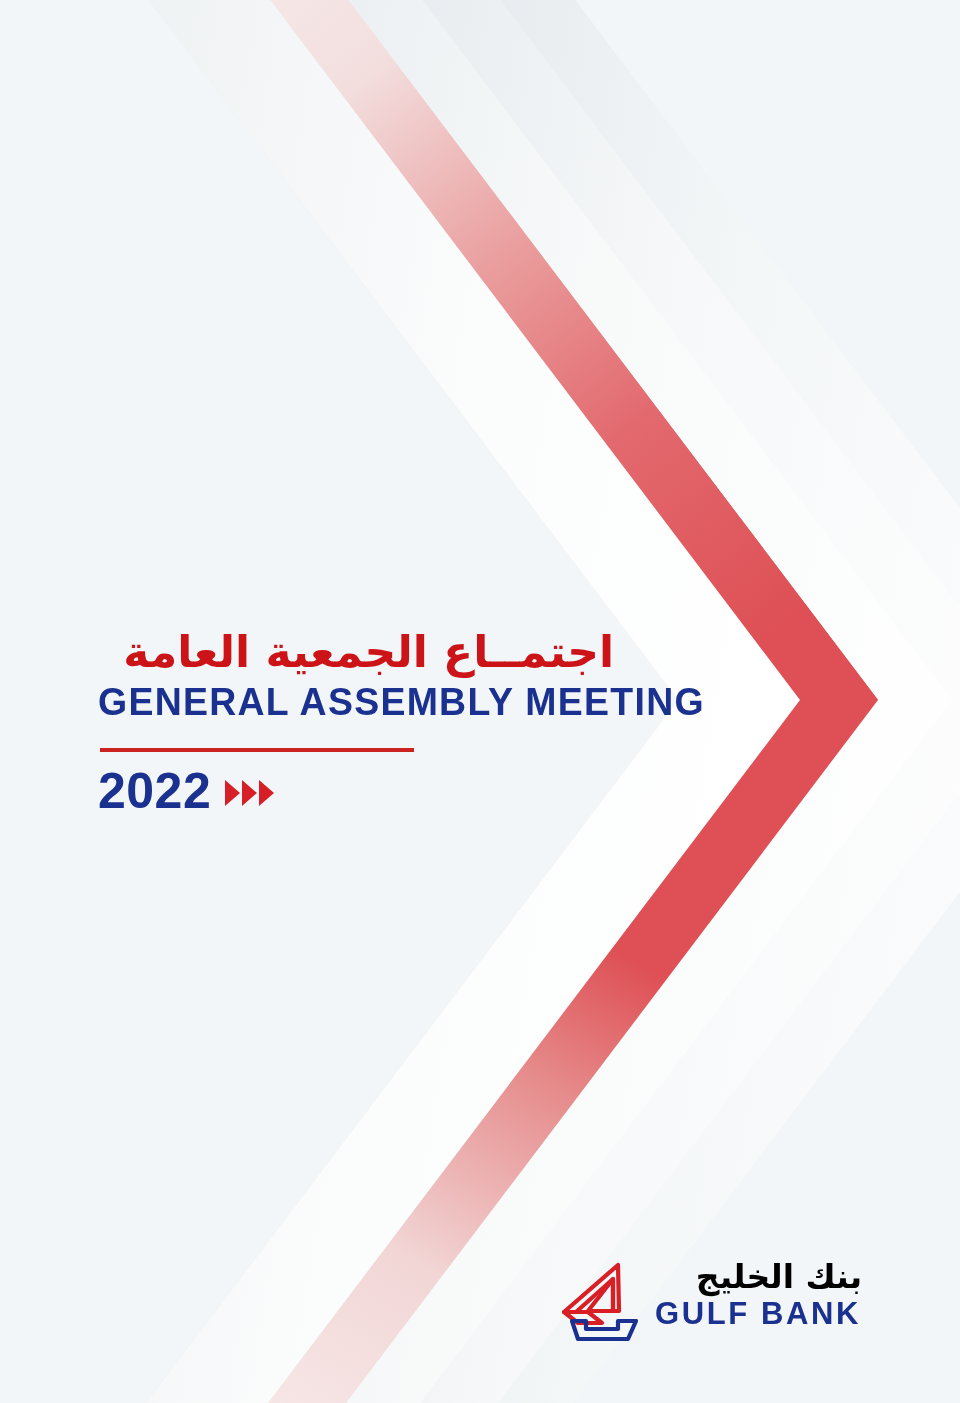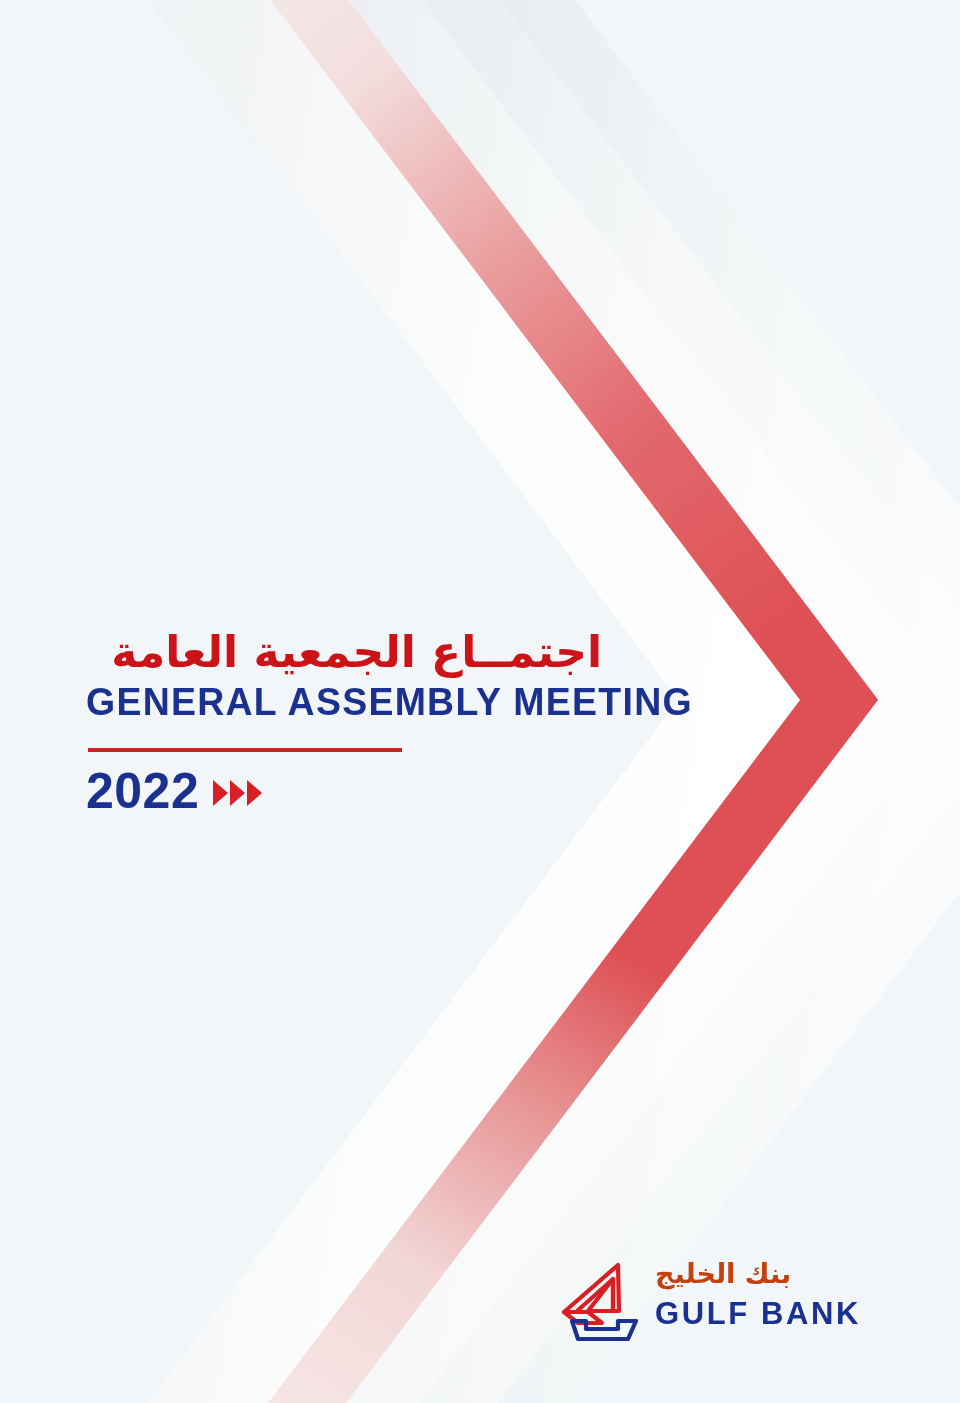--- a/index.html
+++ b/index.html
@@ -19,21 +19,21 @@
     position: absolute;
     top: 0; left: 0;
     width: 960px;
     height: 1403px;
     display: block;
   }
 
   
   #title-block {
     position: absolute;
-    left: 86px;
+    left: 98px;
     top: 626px;
     width: 580px;
     z-index: 5;
   }
   #title-ar {
     font-family: "DejaVu Sans", sans-serif;
     direction: rtl;
     unicode-bidi: bidi-override;
     text-align: right;
     font-size: 44px;
@@ -106,38 +106,38 @@
   #logo-text {
     margin-left: 13px;
     margin-top: 0px;
     display: flex;
     flex-direction: column;
   }
   #logo-ar {
     font-family: "DejaVu Sans", sans-serif;
     direction: rtl;
     unicode-bidi: bidi-override;
-    font-size: 27px;
-    font-weight: 700;
-    color: #c2410c;
+    font-size: 33px;
+    font-weight: 700;
+    color: #000000;
     line-height: 1.08;
     letter-spacing: 0px;
     white-space: nowrap;
-    text-align: left;
+    text-align: center;
     width: 248px;
   }
   #logo-en {
     font-family: "Liberation Sans", sans-serif;
     font-size: 31px;
     font-weight: 700;
     color: #1b3190;
     letter-spacing: 2.6px;
     line-height: 1.08;
     white-space: nowrap;
-    margin-top: 9px;
+    margin-top: 2px;
   }
 </style>
 </head>
 <body>
 
 <div id="page">
 
   <svg id="bg-svg" viewBox="0 0 960 1403" preserveAspectRatio="none">
     <defs>
       <linearGradient id="gAccent" x1="0" y1="0" x2="0.72" y2="1">

